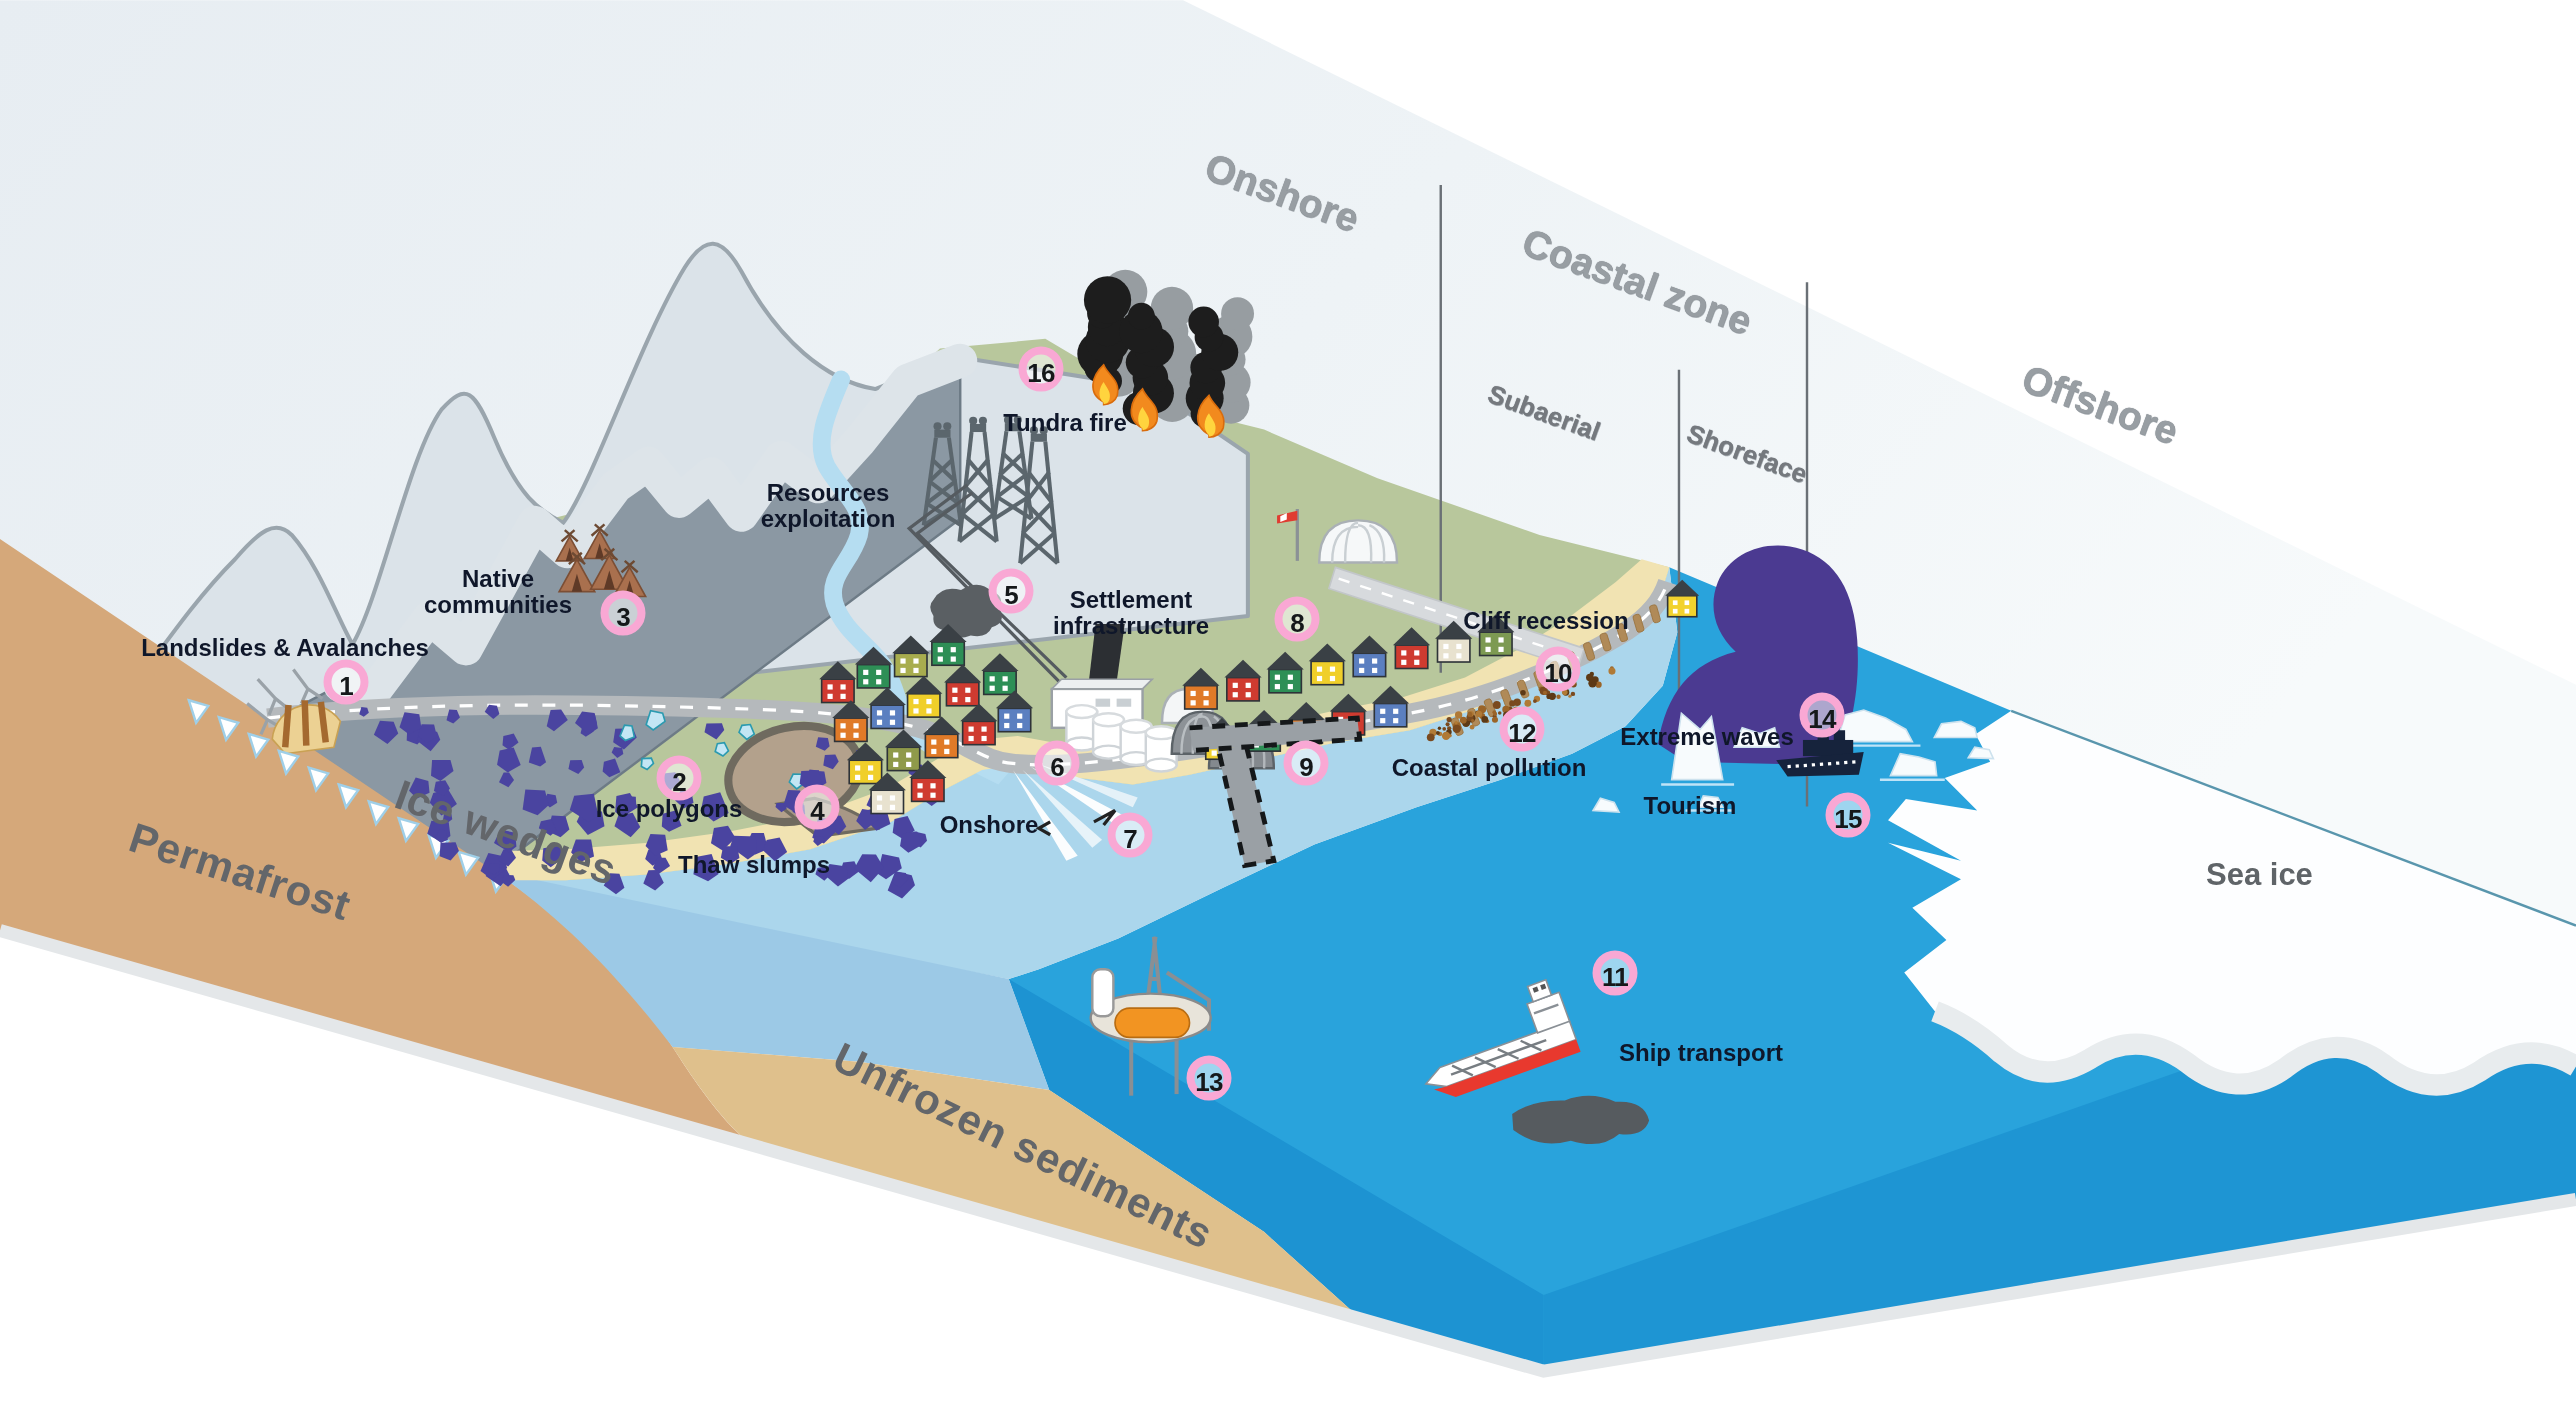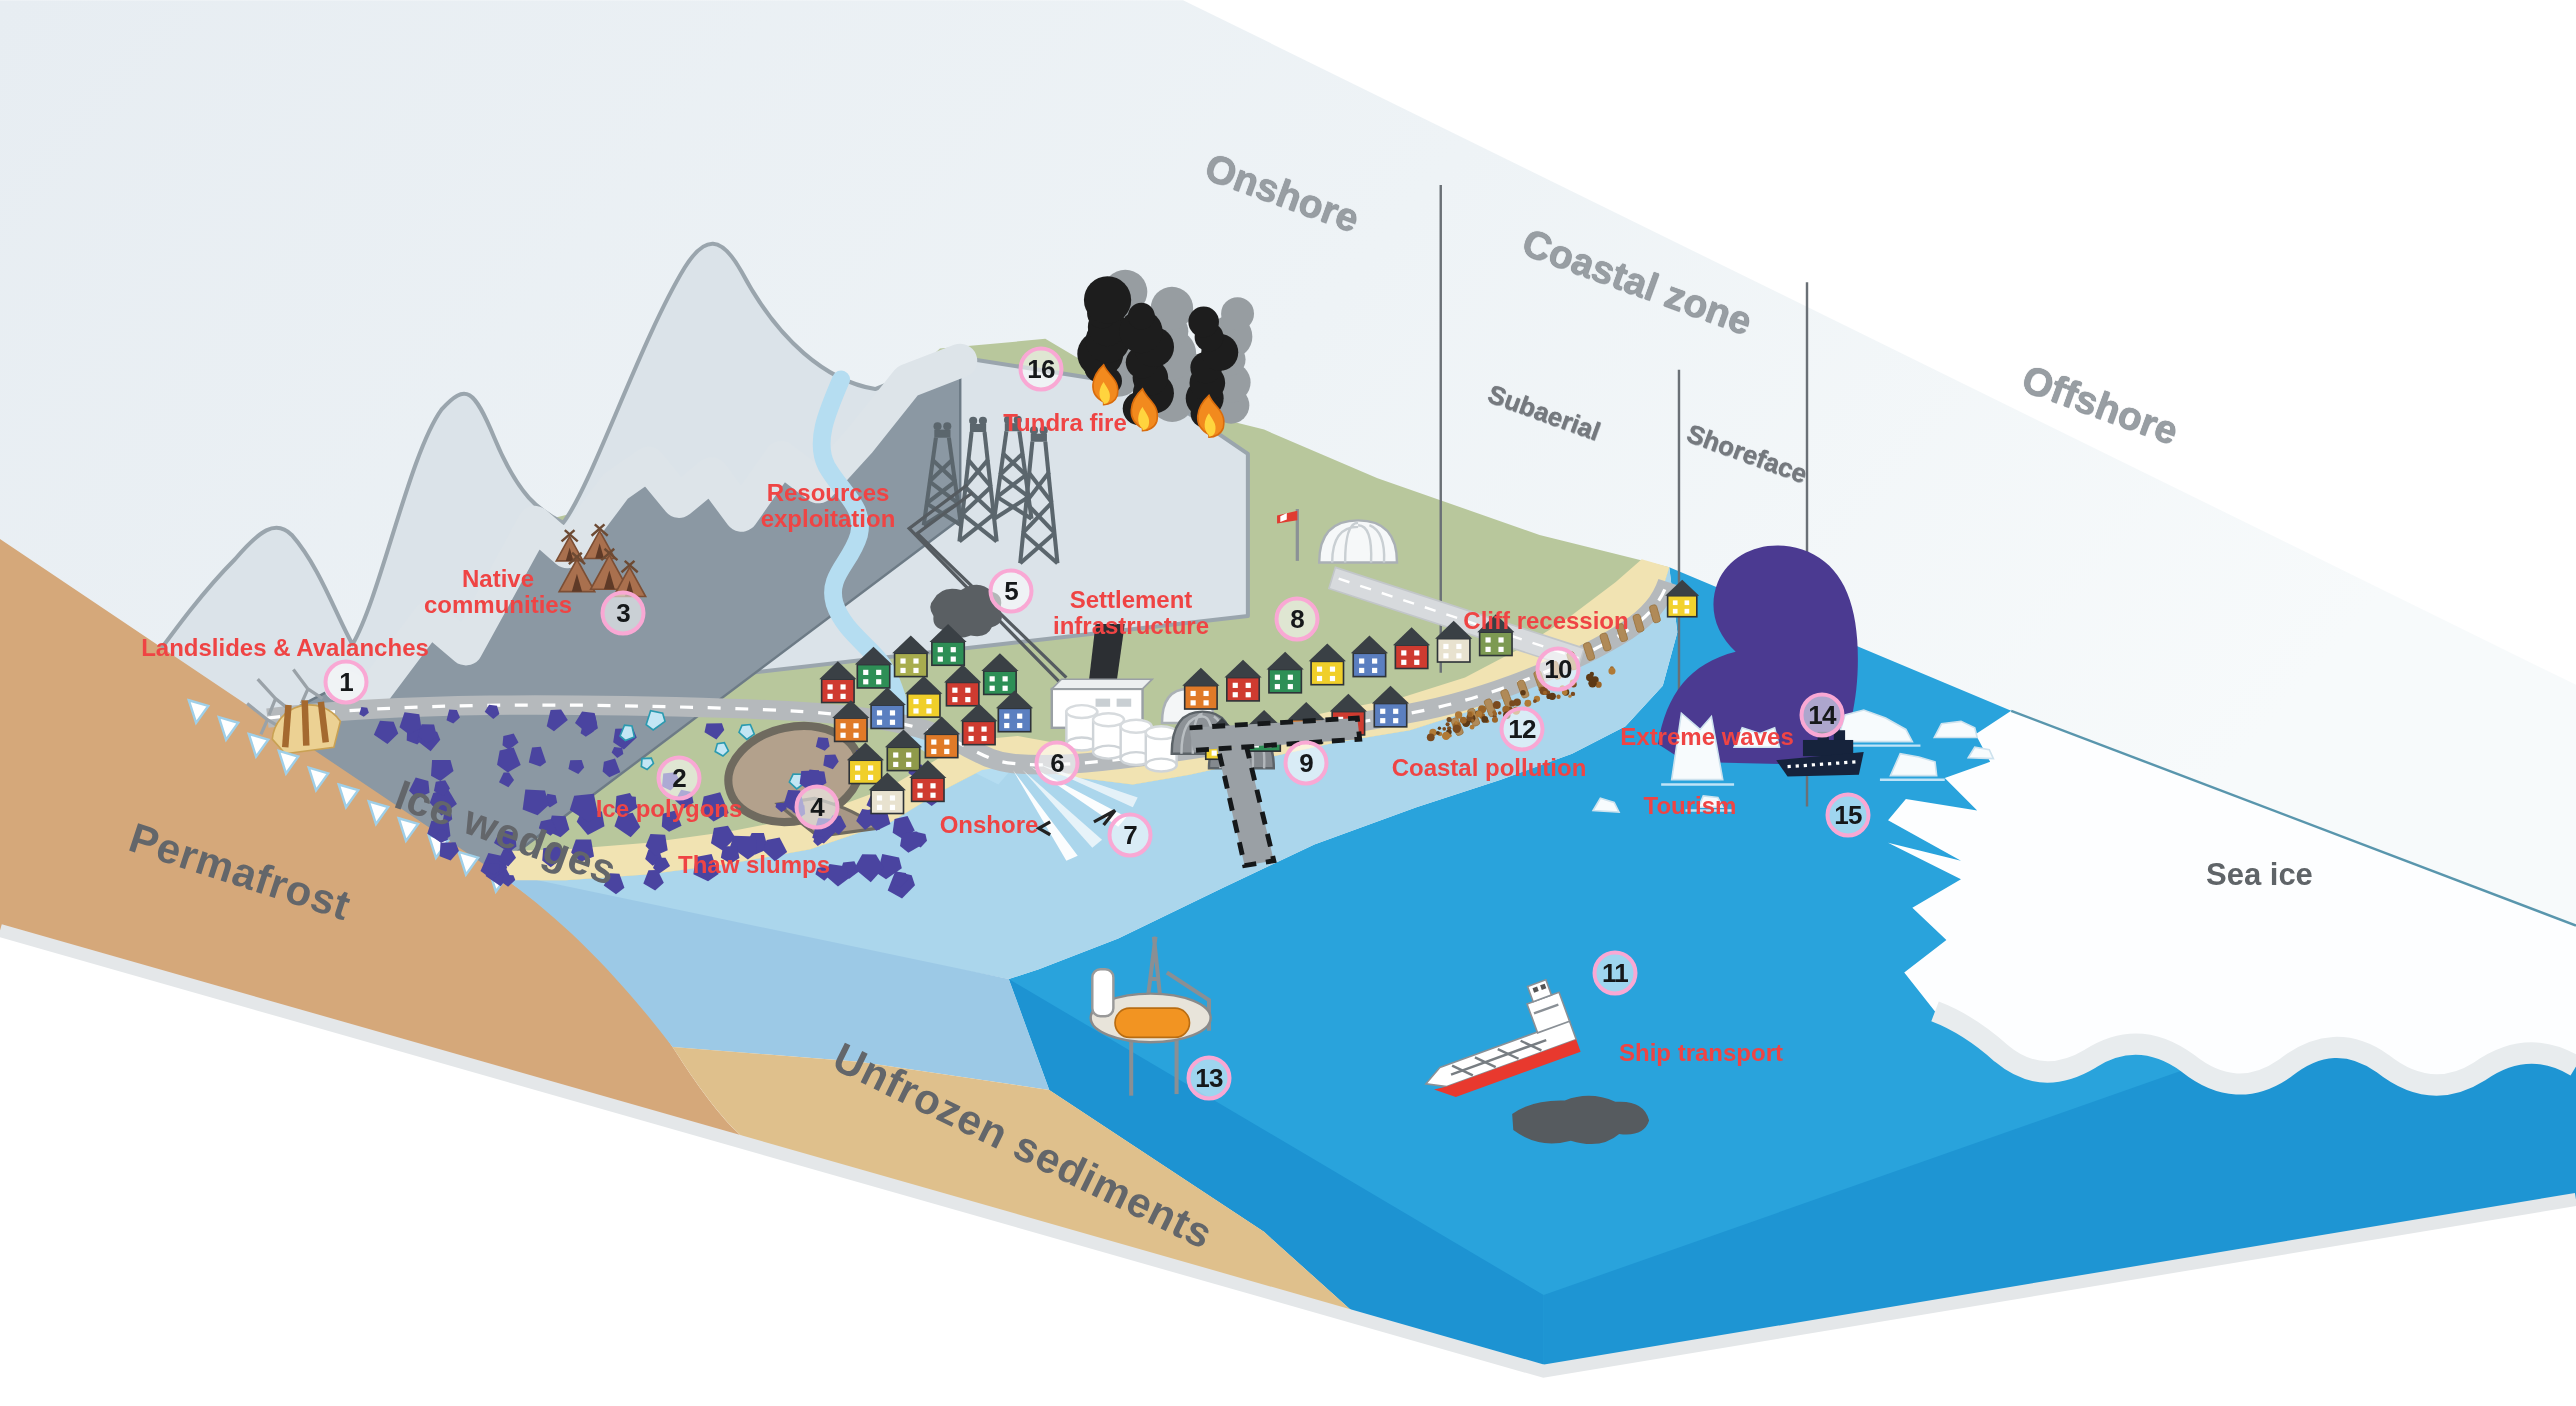--- a/index.html
+++ b/index.html
@@ -1,25 +1,25 @@
 <!DOCTYPE html>
 <html style="font-size:13px"><head>
 <meta charset="utf-8">
 <style>
   html,body{margin:0;padding:0;background:#fff;}
   .scene{position:relative;width:2576px;height:1407px;overflow:hidden;
          font-family:"Liberation Sans",sans-serif;background:#fff;}
   .scene svg{position:absolute;left:0;top:0;}
   .lbl{position:absolute;transform:translate(-50%,-50%);font-weight:bold;font-size:24px;
-       color:#ef4444;text-align:center;line-height:1.1;white-space:pre-line;z-index:20;}
+       color:#0f172a;text-align:center;line-height:1.1;white-space:pre-line;z-index:20;}
   .zone{position:absolute;font-weight:bold;color:#989ea3;z-index:12;
         text-shadow:0 0 0.8px #757c82, 0.8px 0.8px 0 #aab0b5;}
   .zone,.layer{transform-origin:center;white-space:nowrap;}
   .layer{position:absolute;font-weight:bold;color:#63666a;z-index:12;letter-spacing:0.8px;}
-  .mk{position:absolute;width:45px;height:45px;box-sizing:border-box;border:4px solid #f9a8d4;
+  .mk{position:absolute;width:45px;height:45px;box-sizing:border-box;border:8px solid #f9a8d4;
       border-radius:50%;background:rgba(255,255,255,.55);color:#15181a;font-weight:bold;
       font-size:26px;line-height:37px;text-align:center;transform:translate(-50%,-50%);
       z-index:25;letter-spacing:-0.8px;}
 </style>
 </head>
 <body>
 
 <div class="scene">
 
 <svg width="2576" height="1407" viewBox="0 0 3179 1736">

